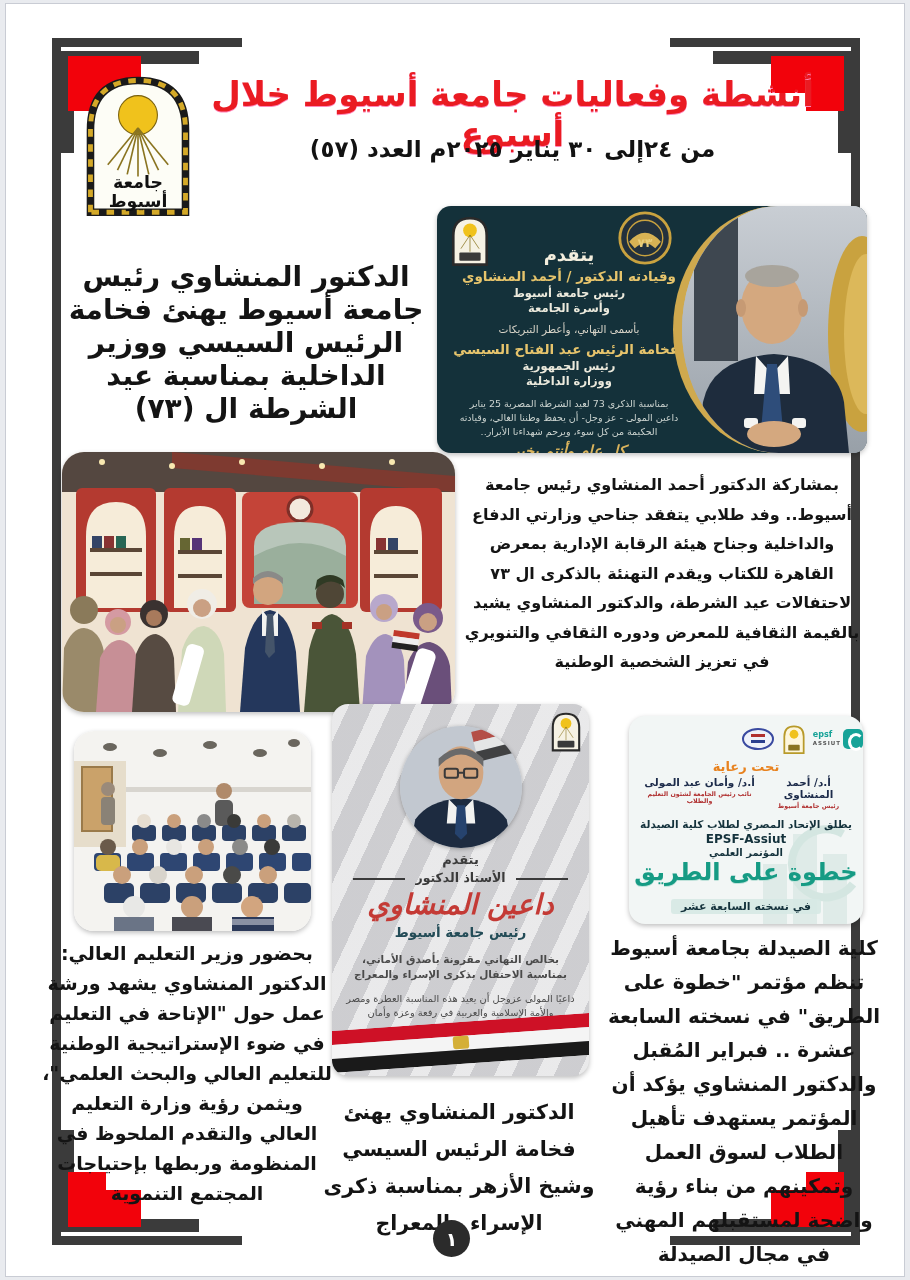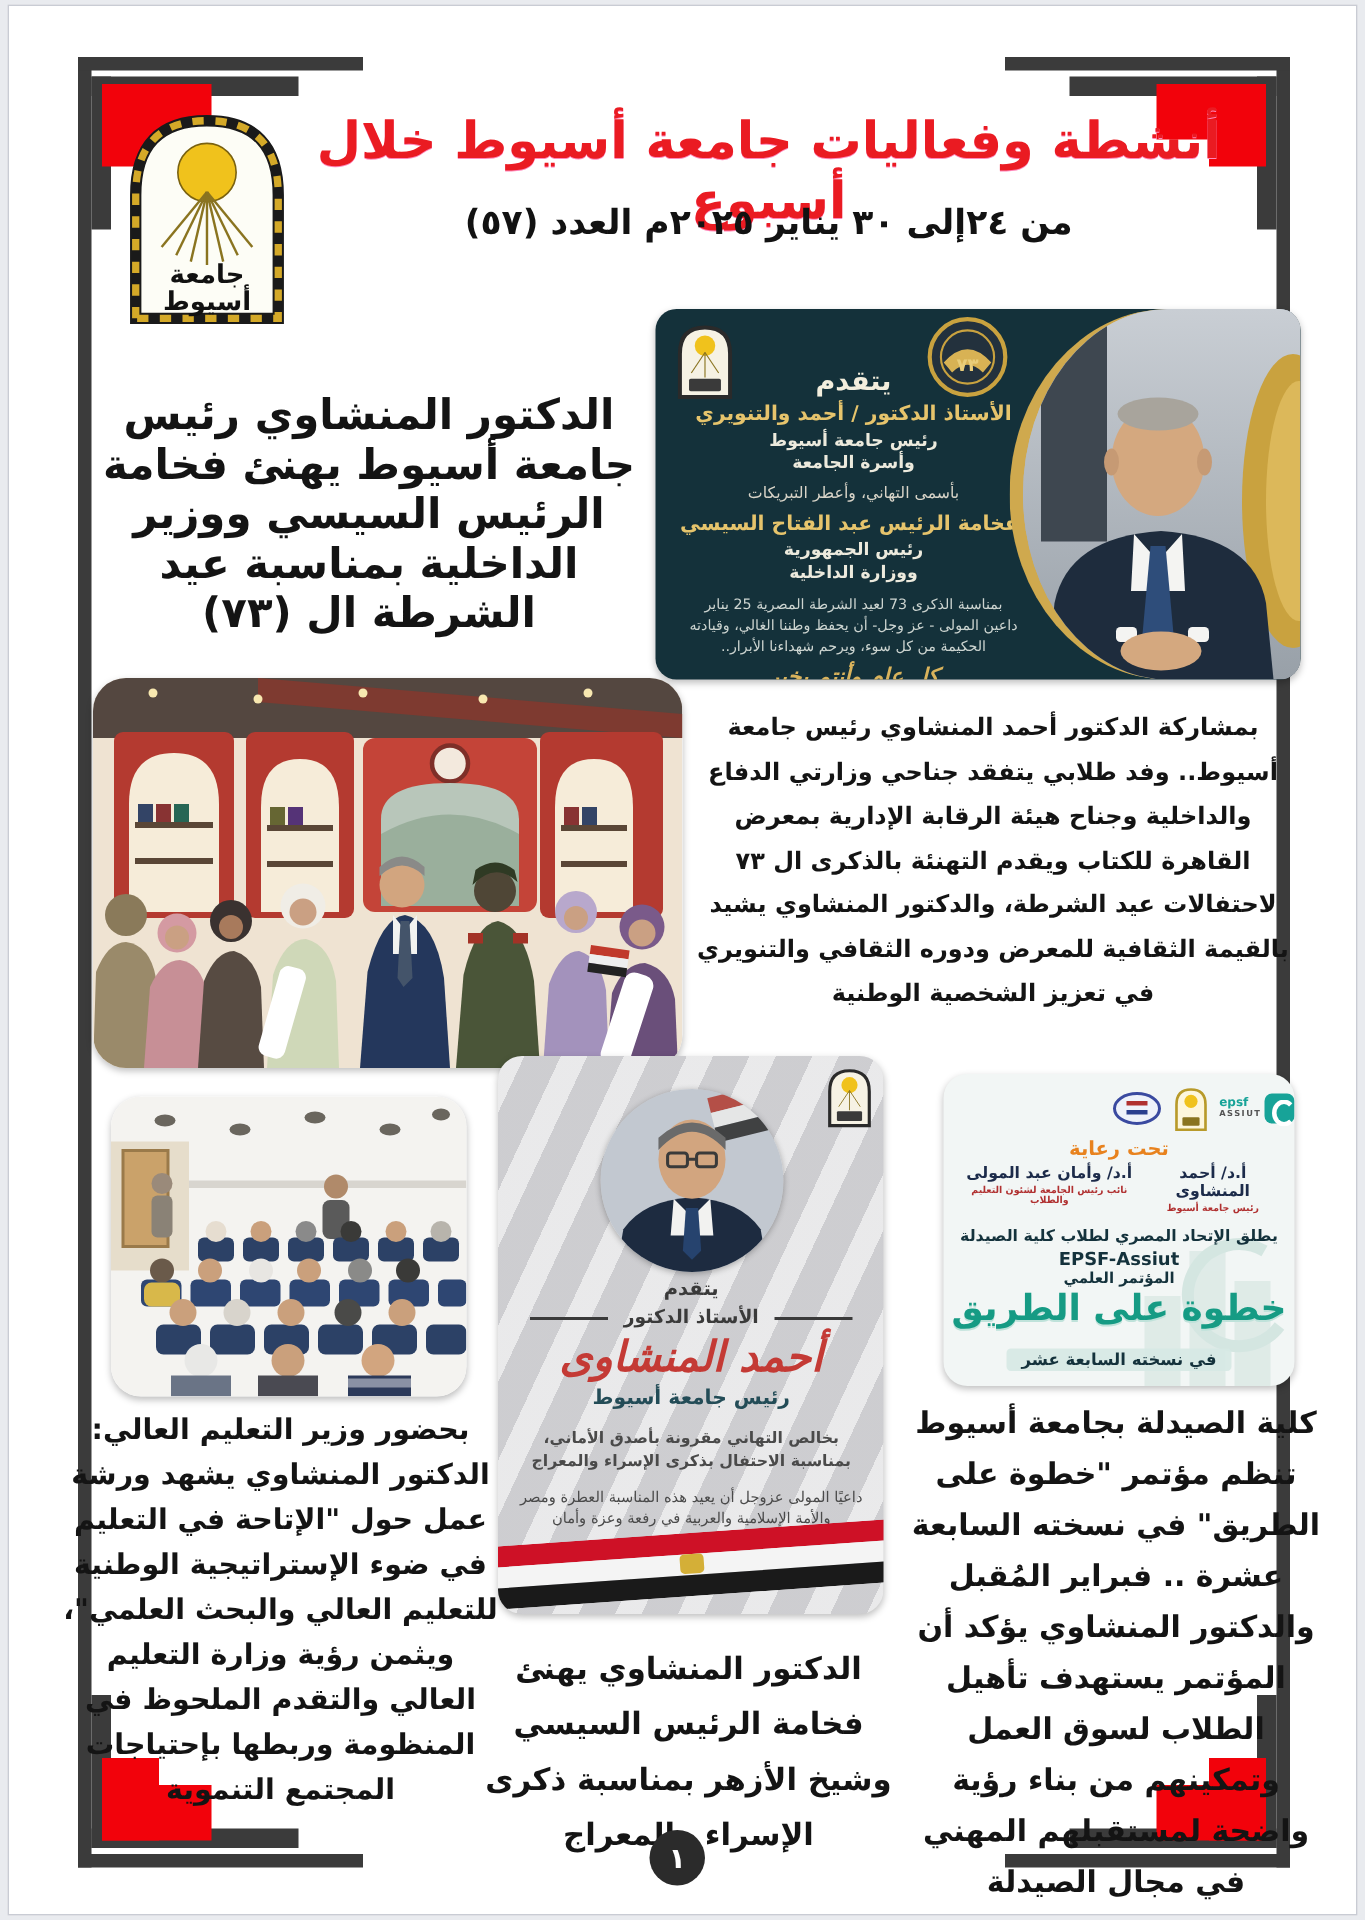--- a/index.html
+++ b/index.html
@@ -165,21 +165,21 @@
     <div class="emblem">
       <svg viewBox="0 0 60 60">
         <circle cx="30" cy="30" r="27" fill="#23313d" stroke="#c9a23f" stroke-width="3"></circle>
         <circle cx="30" cy="30" r="19" fill="none" stroke="#c9a23f" stroke-width="1.5"></circle>
         <path d="M13,34 Q30,15 47,34 L41,41 Q30,30 19,41 Z" fill="#d8b254"></path>
         <text x="30" y="40" font-size="13" font-weight="bold" fill="#e9cd7a" text-anchor="middle">٧٣</text>
       </svg>
     </div>
     <div class="c1-text">
       <div class="presents">يتقدم</div>
-      <div class="gname">الأستاذ الدكتور / أحمد والتنويري</div>
+      <div class="gname">وقيادته الدكتور / أحمد المنشاوي</div>
       <div class="grole">رئيس جامعة أسيوط</div>
       <div class="grole">وأسرة الجامعة</div>
       <div class="ggreet">بأسمى التهاني، وأعطر التبريكات</div>
       <div class="grecip">لفخامة الرئيس عبد الفتاح السيسي</div>
       <div class="grole">رئيس الجمهورية</div>
       <div class="grole">ووزارة الداخلية</div>
       <div class="gocc">بمناسبة الذكرى 73 لعيد الشرطة المصرية 25 يناير</div>
       <div class="gprayer">داعين المولى - عز وجل- أن يحفظ وطننا الغالي، وقيادته الحكيمة من كل سوء، ويرحم شهداءنا الأبرار..</div>
       <div class="gsig">كل عام وأنتم بخير</div>
     </div>
@@ -400,21 +400,21 @@
             <rect x="63" y="42" width="13" height="9" rx="2"></rect>
             <line x1="57" y1="46" x2="63" y2="46"></line>
           </g>
         <polygon points="48,72 60,84 72,72 74,96 46,96" fill="#f2f2f0"></polygon>
         <polygon points="56,78 64,78 66,106 60,112 54,106" fill="#26436e"></polygon>
       </svg>
     </div>
     <div class="c4-stack">
       <div class="c4-presents">يتقدم</div>
       <div><span class="c4-title">الأستاذ الدكتور</span></div>
-      <div class="c4-name">أحمد المنشاوى</div>
+      <div class="c4-name">داعين المنشاوي</div>
       <div class="c4-role">رئيس جامعة أسيوط</div>
       <div class="c4-greet">بخالص التهاني مقرونة بأصدق الأماني، بمناسبة الاحتفال بذكرى الإسراء والمعراج</div>
       <div class="c4-prayer">داعيًا المولى عزوجل أن يعيد هذه المناسبة العطرة ومصر والأمة الإسلامية والعربية في رفعة وعزة وأمان</div>
     </div>
     <div class="c4-flag">
       <div class="st r"></div>
         <div class="st w"></div>
         <div class="st b"></div>
       <div class="c4-eagle"></div>
     </div>

